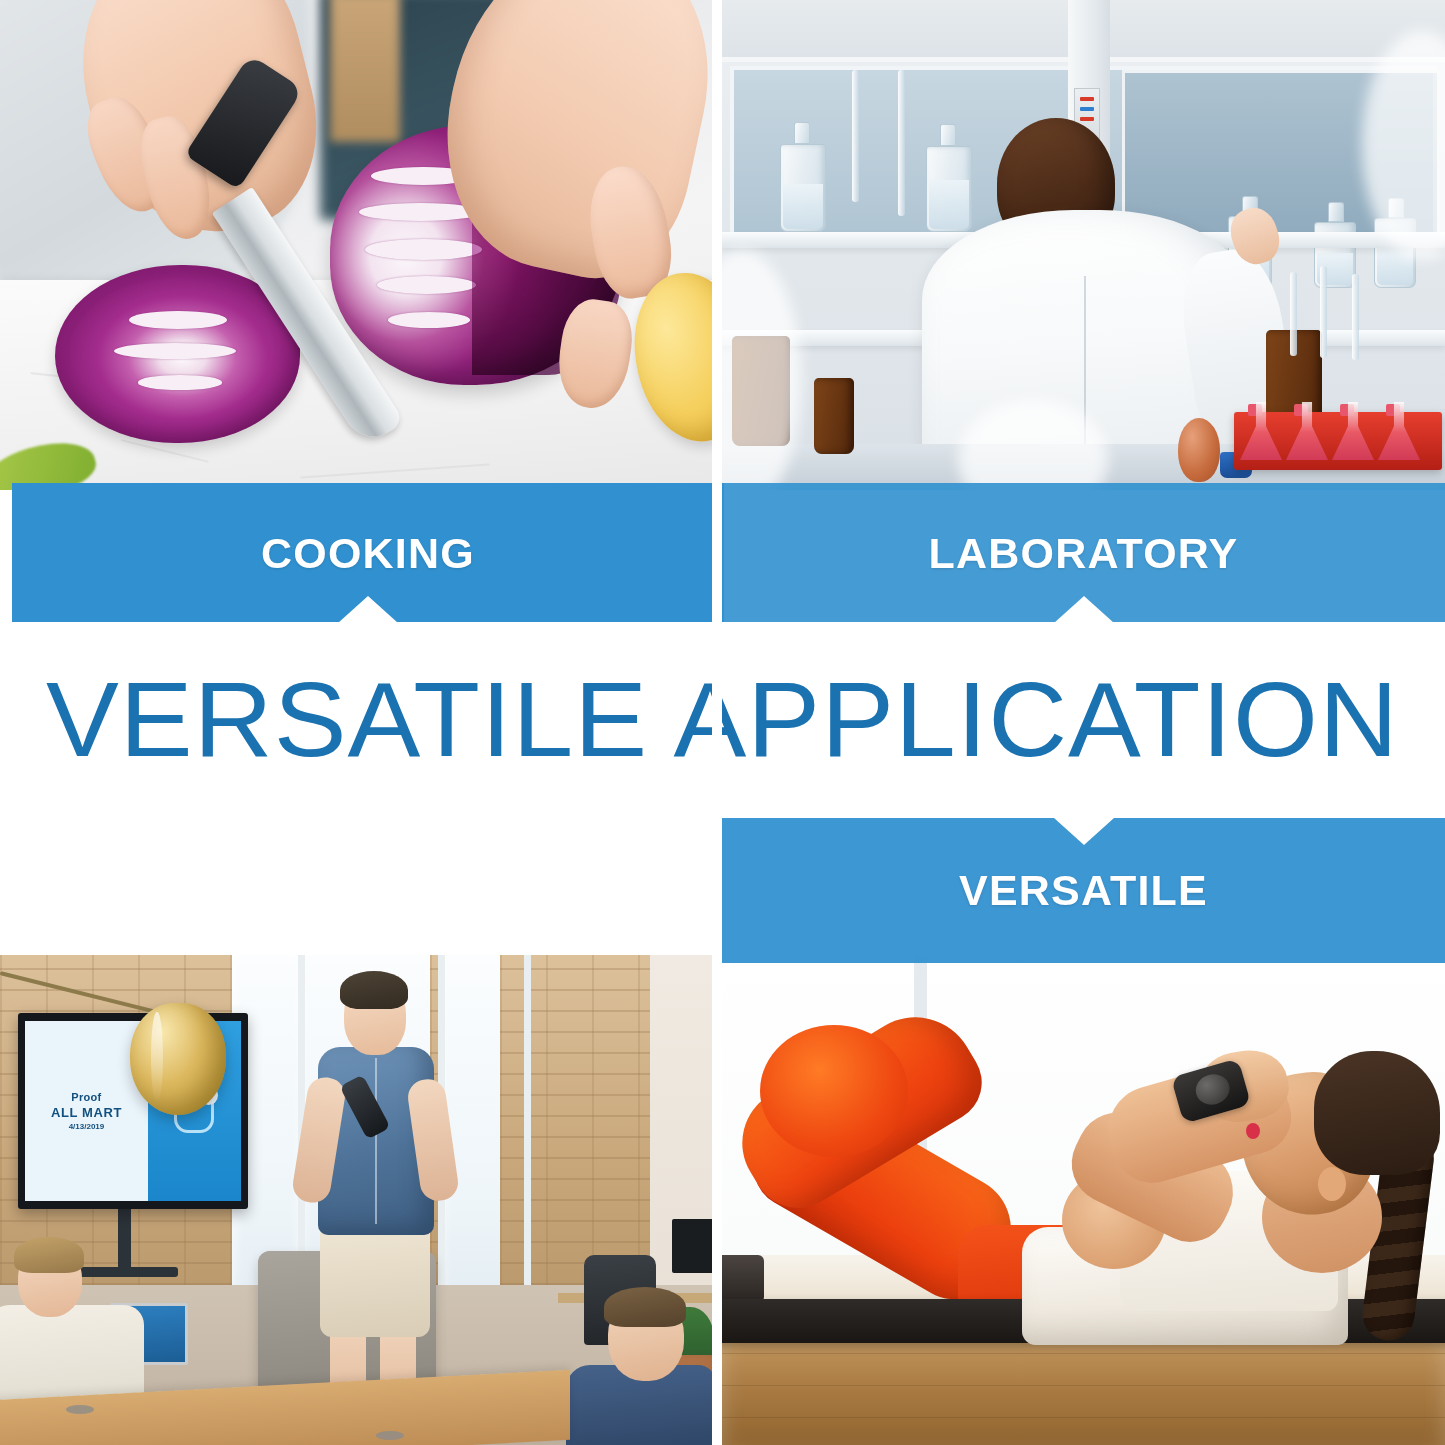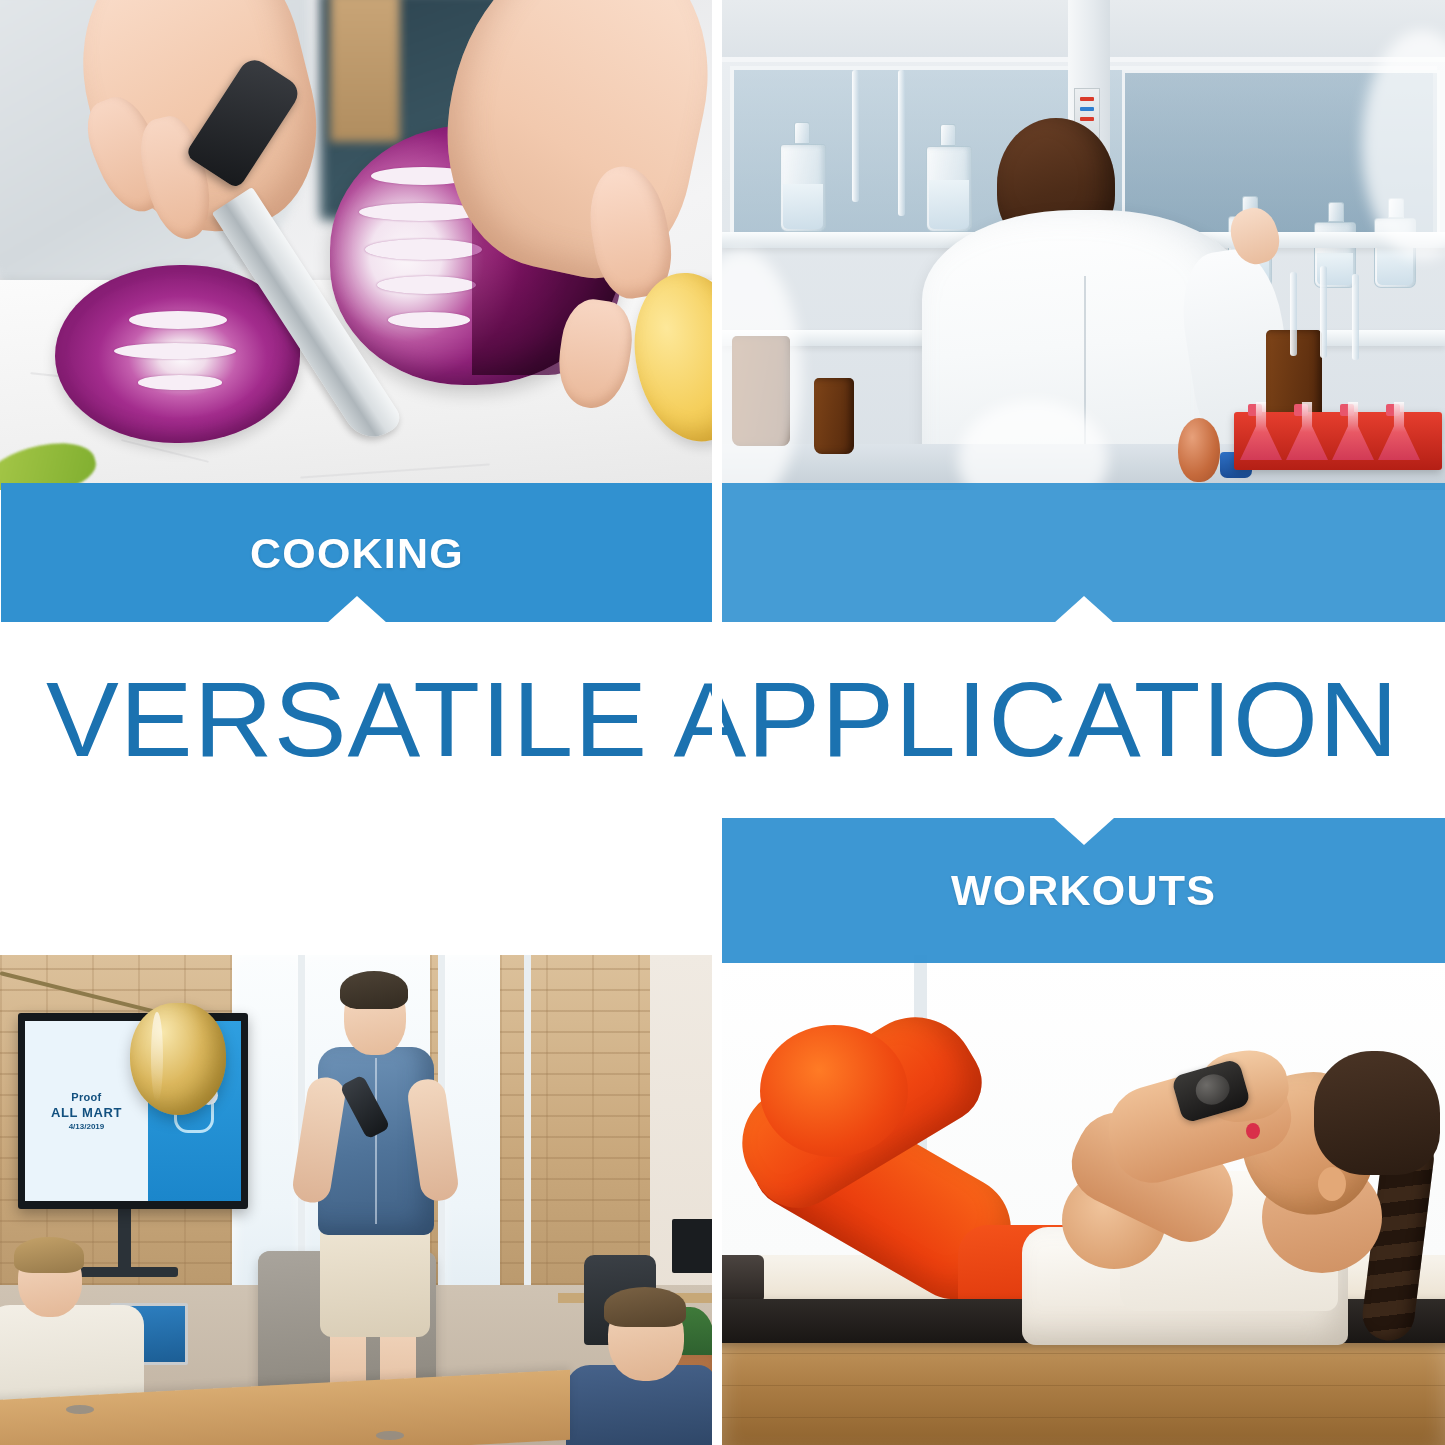--- a/index.html
+++ b/index.html
@@ -360,21 +360,21 @@
     background:#d9304a; border-radius:50%; }
   .wo-ear { position:absolute; left:596px; top:212px; width:28px; height:34px;
     background:#e3a877; border-radius:50%; }
 
   
   .banner { position:absolute; display:flex; align-items:center;
     justify-content:center; }
   .banner-fill { position:absolute; inset:0; background:#3191d0; }
   .b-top { height:140px; top:483px; }
   .b-bot { height:145px; top:818px; }
-  .b-left  { left:1px;    width:712px; }
+  .b-left  { left:12px;    width:712px; }
   .b-right { left:722px; width:723px; }
 
   
   .notch-down { 
     position:absolute; left:50%; bottom:0; transform:translateX(-50%);
     width:0; height:0; border-left:30px solid transparent;
     border-right:30px solid transparent; border-bottom:27px solid #ffffff; }
   .notch-v { 
     position:absolute; left:50%; top:0; transform:translateX(-50%);
     width:0; height:0; border-left:30px solid transparent;
@@ -620,27 +620,28 @@
   </div>
 
   <div class="banner b-top b-left">
     <div class="banner-fill"></div>
     <div class="banner-label">COOKING</div>
     <div class="notch-down"></div>
   </div>
 
   <div class="banner b-top b-right">
     <div class="banner-fill" style="background:rgba(49,145,208,.90);"></div>
+    <div class="banner-label">LABORATORY</div>
     <div class="notch-down"></div>
   </div>
 
 
   <div class="banner b-bot b-right">
     <div class="banner-fill" style="background:rgba(49,145,208,.94);"></div>
-    <div class="banner-label">WORKOUTS</div>
+    <div class="banner-label">VERSATILE</div>
     <div class="notch-v"></div>
   </div>
 
   <div class="title-band">
     <div class="title-text">VERSATILE APPLICATION</div>
   </div>
 
   <div class="gutter-v"></div>
 </div>
 

